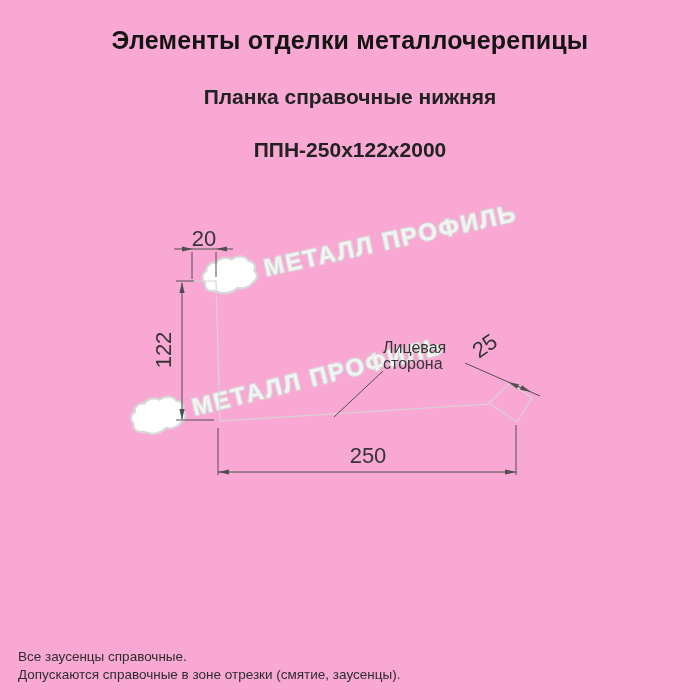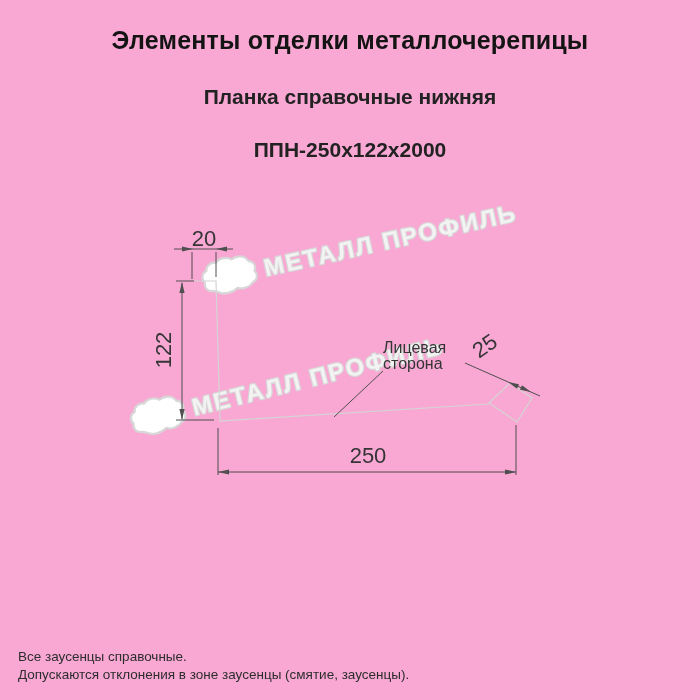--- a/index.html
+++ b/index.html
@@ -88,16 +88,16 @@
         <line x1="383" y1="371" x2="334" y2="417"></line>
         <text class="label-text" x="383" y="353" stroke="none" fill="#353535">Лицевая</text>
         <text class="label-text" x="383" y="369" stroke="none" fill="#353535">сторона</text>
       </g>
 
     </g>
   </svg>
 
   <div class="notes">
     <div>Все заусенцы справочные.</div>
-    <div>Допускаются отклонения в зоне заусенцы (смятие, заусенцы).</div>
+    <div>Допускаются справочные в зоне отрезки (смятие, заусенцы).</div>
   </div>
 
 </div>
 
 </body></html>

